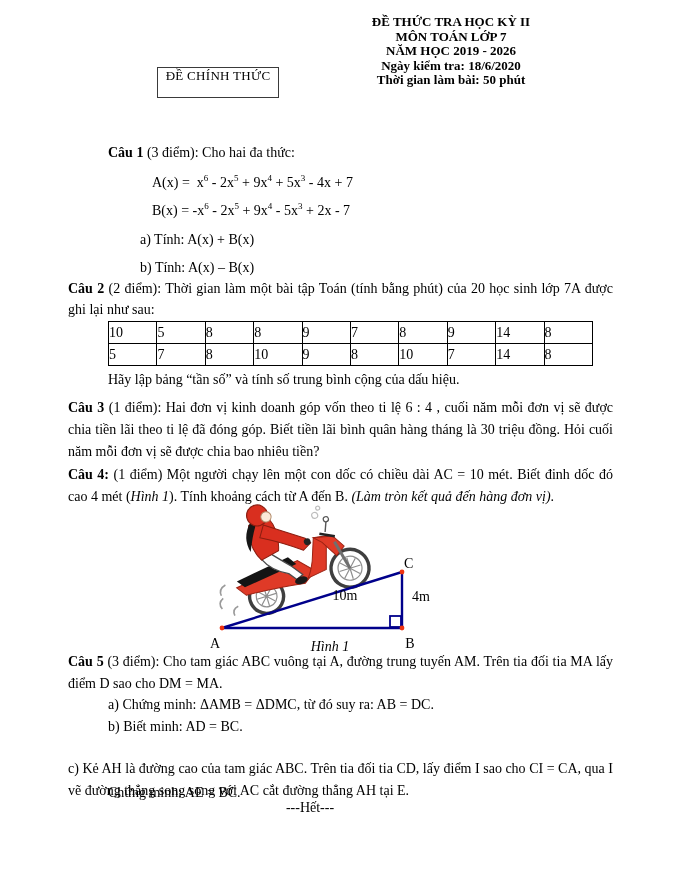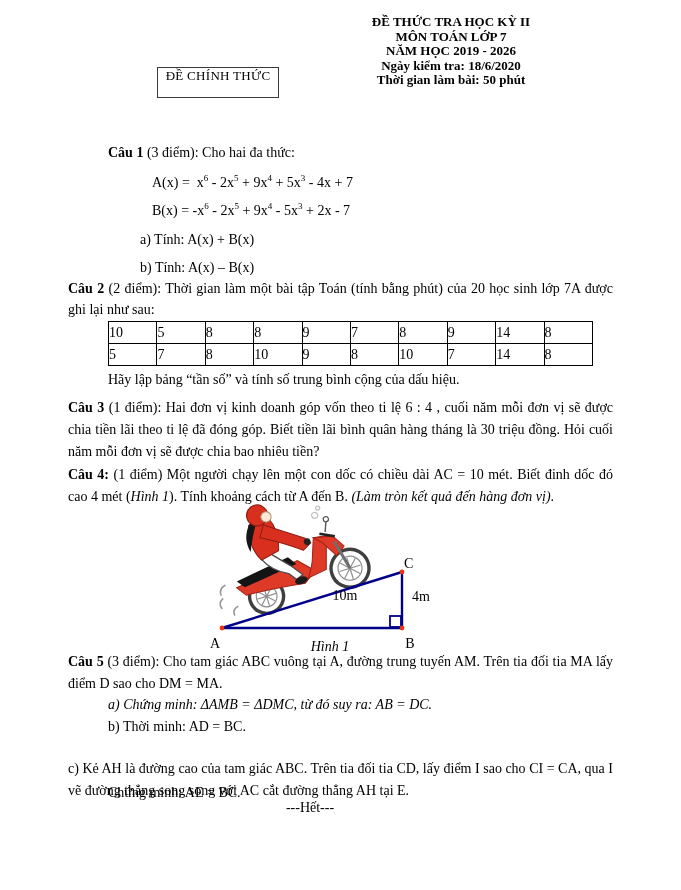--- a/index.html
+++ b/index.html
@@ -159,20 +159,20 @@
       <text x="239" y="68">C</text>
       <text x="180" y="100" text-anchor="middle">10m</text>
       <text x="247" y="101">4m</text>
       <text x="165" y="151" text-anchor="middle" class="cap">Hình 1</text>
     </svg>
   </div>
 
   <div class="abs para" style="left:68px; top:651px;">
     <span class="b">Câu 5</span><span> (3 điểm): Cho tam giác ABC vuông tại A, đường trung tuyến AM.  Trên tia đối tia MA lấy điểm D sao cho DM = MA.</span>
   </div>
-  <div class="abs line" style="left:68px; top:694px;font-style:italic;">a) Chứng minh: ΔAMB = ΔDMC, từ đó suy ra: AB = DC.</div>
-  <div class="abs line" style="left:68px; top:716px;">b) Thời minh: AD = BC.</div>
+  <div class="abs line" style="left:68px; top:694px;">a) Chứng minh: ΔAMB = ΔDMC, từ đó suy ra: AB = DC.</div>
+  <div class="abs line" style="left:68px; top:716px;">b) Biết minh: AD = BC.</div>
   <div class="abs para" style="left:68px; top:758px;">c) Kẻ AH là đường cao của tam giác ABC. Trên tia đối tia CD, lấy điểm I sao cho CI = CA, qua I vẽ đường thẳng song song với AC cắt đường thẳng AH tại E.</div>
   <div class="abs line" style="left:68px; top:782px;">Chứng minh: AE = BC.</div>
 
   <div class="abs footer">---Hết---</div>
 
 </div>
 
 </body></html>

